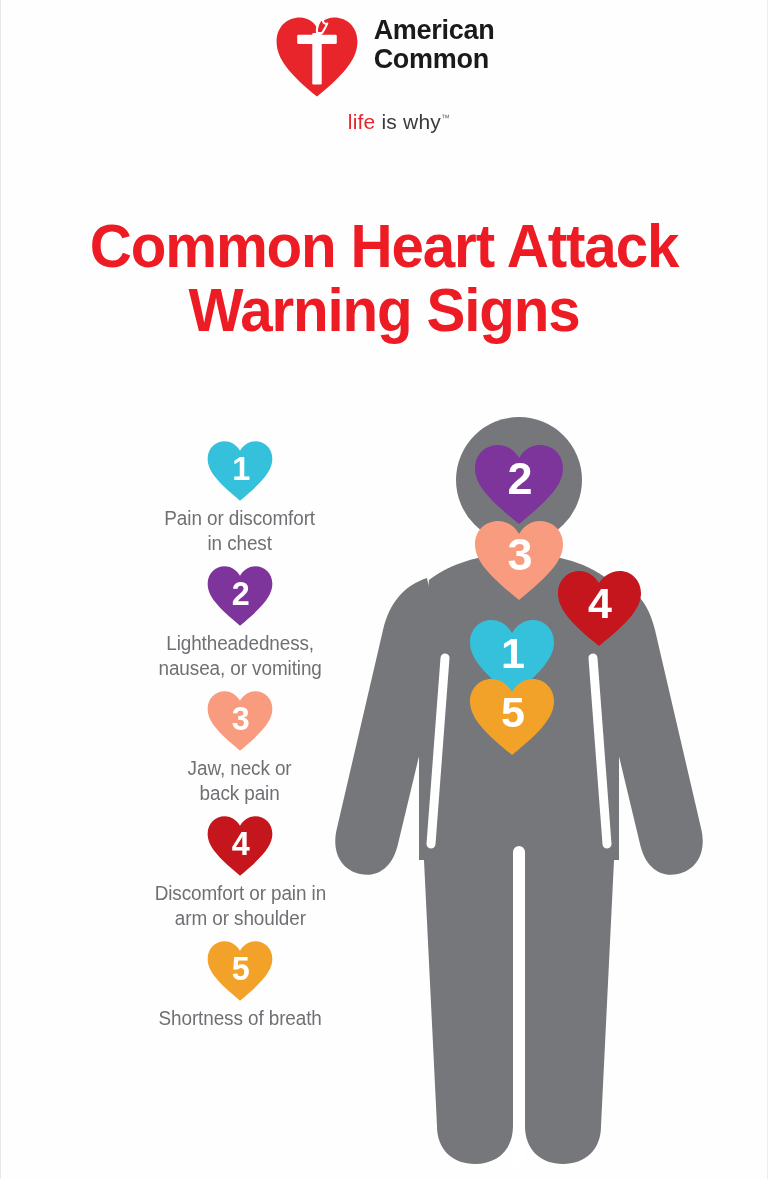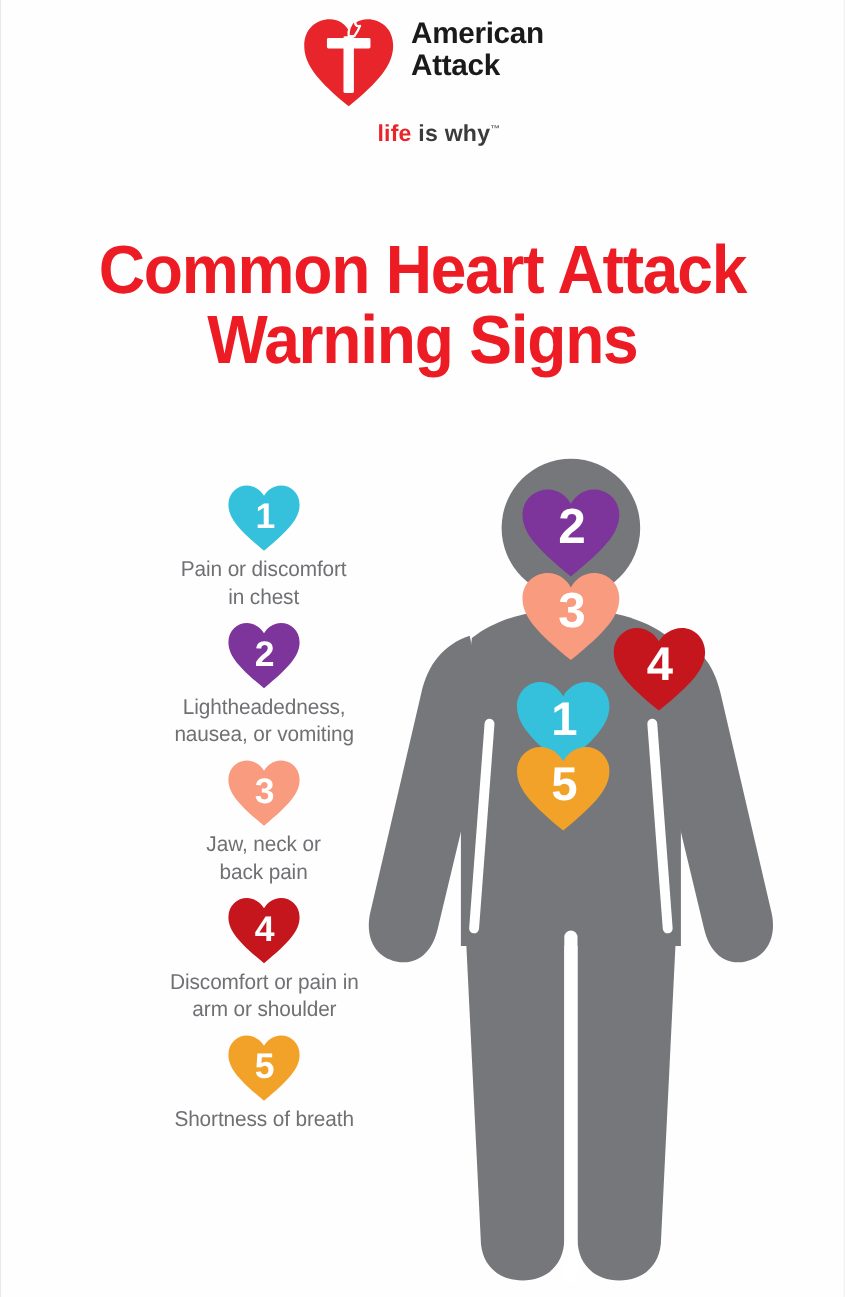--- a/index.html
+++ b/index.html
@@ -48,21 +48,21 @@
     white-space: nowrap;
   }
   .logo-words .reg {
     font-size: 11px;
     font-weight: bold;
     vertical-align: super;
   }
   .tagline {
     margin-top: 10px;
     margin-left: 30px;
-    font-weight: bold;
+    font-weight: normal;
     font-size: 21px;
     letter-spacing: 0.2px;
     color: #3b3b3b;
   }
   .tagline .life { color: #e8252a; }
   .tagline .tm { font-size: 9px; vertical-align: super; color: #6a6a6a; }
 
   
   .title {
     position: absolute;
@@ -118,21 +118,21 @@
   <div class="logo-block">
     <div class="logo-row">
       <svg class="logo-mark" viewBox="0 0 100 100">
         <path d="M50 96 C 18 70, 3 52, 3 32 C 3 14, 16 4, 30 4 C 40 4, 47 10, 50 16 C 53 10, 60 4, 70 4 C 84 4, 97 14, 97 32 C 97 52, 82 70, 50 96 Z" fill="#e8252a"></path>
         <rect x="44.5" y="22" width="11" height="60" rx="1.5" fill="#ffffff"></rect>
         <rect x="27" y="24" width="46" height="11" rx="1.5" fill="#ffffff"></rect>
         <path d="M50 22 C 49 14, 52 9, 57 4 C 56 10, 58 12, 62 11 C 60 16, 58 19, 56 22 Z" fill="#e8252a" stroke="#ffffff" stroke-width="2.4" stroke-linejoin="round"></path>
       </svg>
       <div class="logo-words">
         <span>American</span>
-        <span>Attack</span>
+        <span>Common</span>
       </div>
     </div>
     <div class="tagline">
       <span class="life">life</span><span> is why</span><span class="tm">™</span>
     </div>
   </div>
 
   <h1 class="title">
     <span class="line">Common Heart Attack</span>
     <span class="line">Warning Signs</span>

